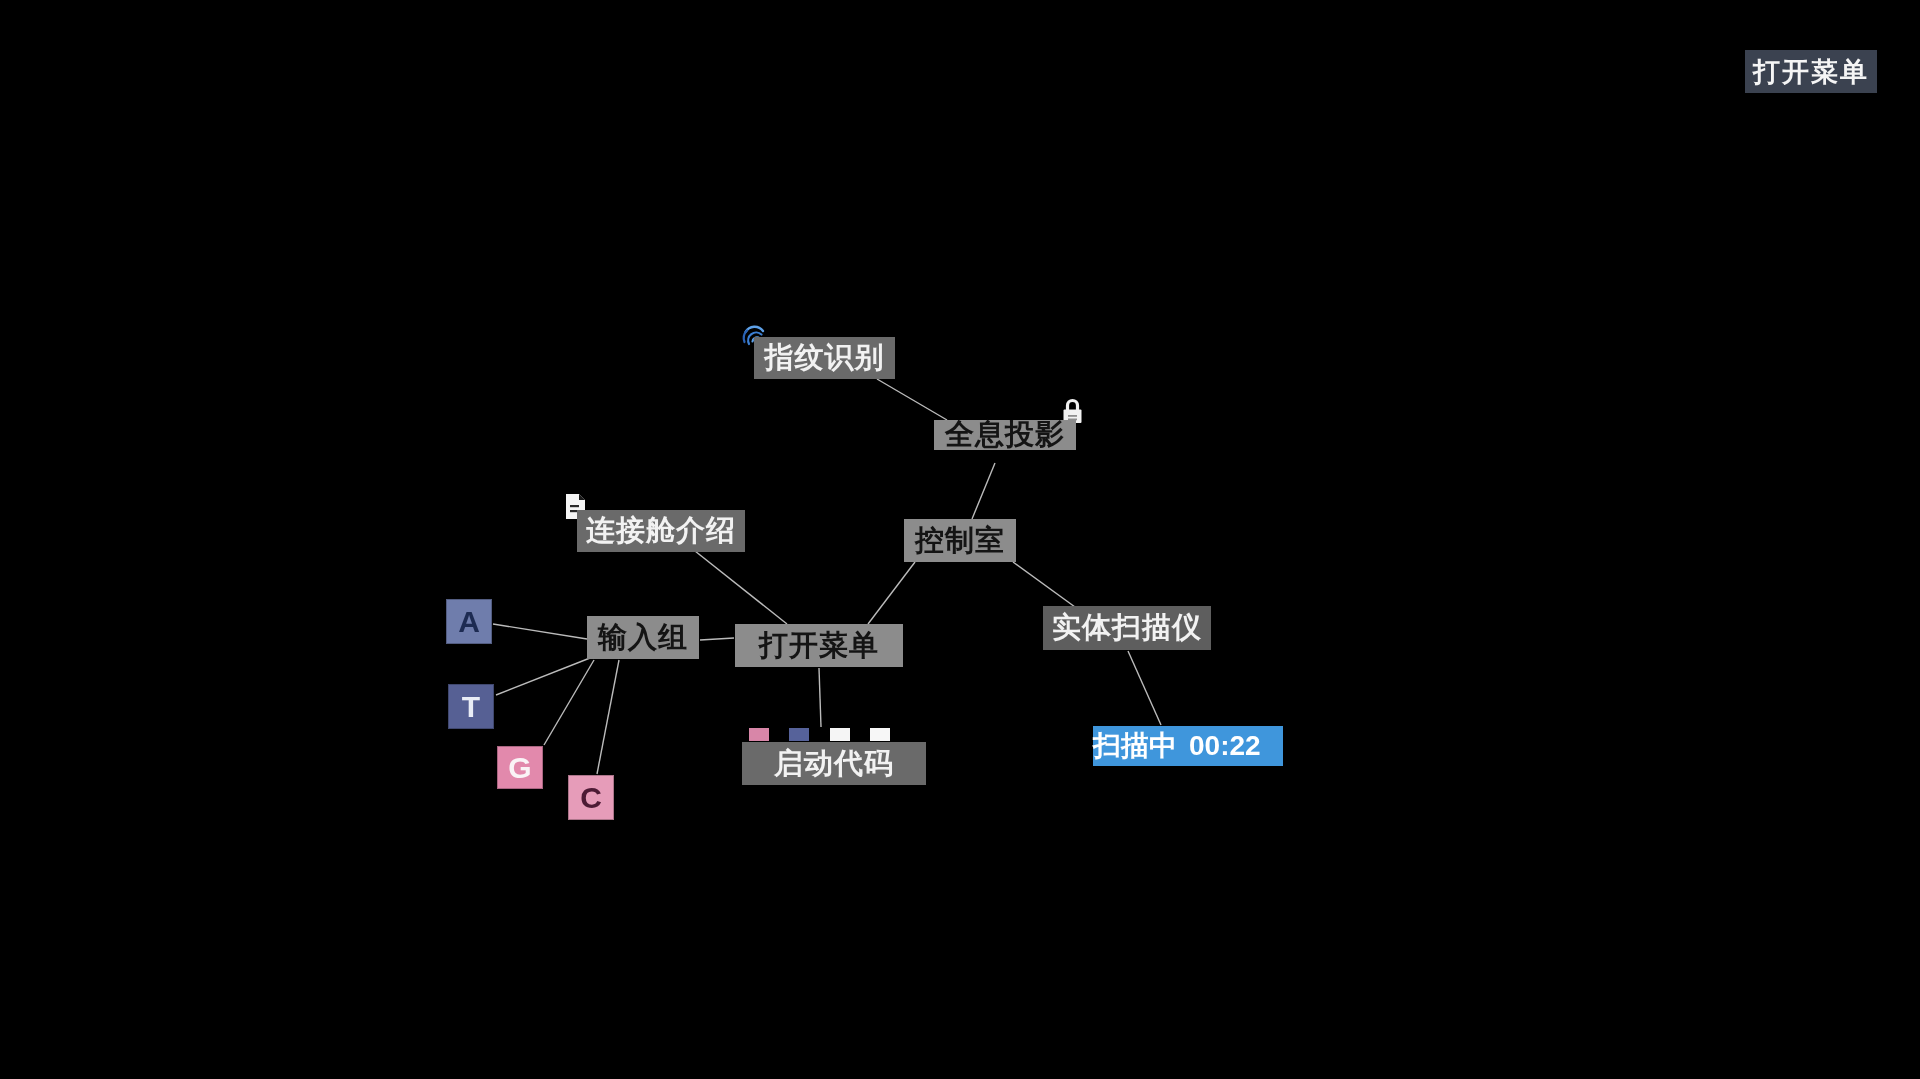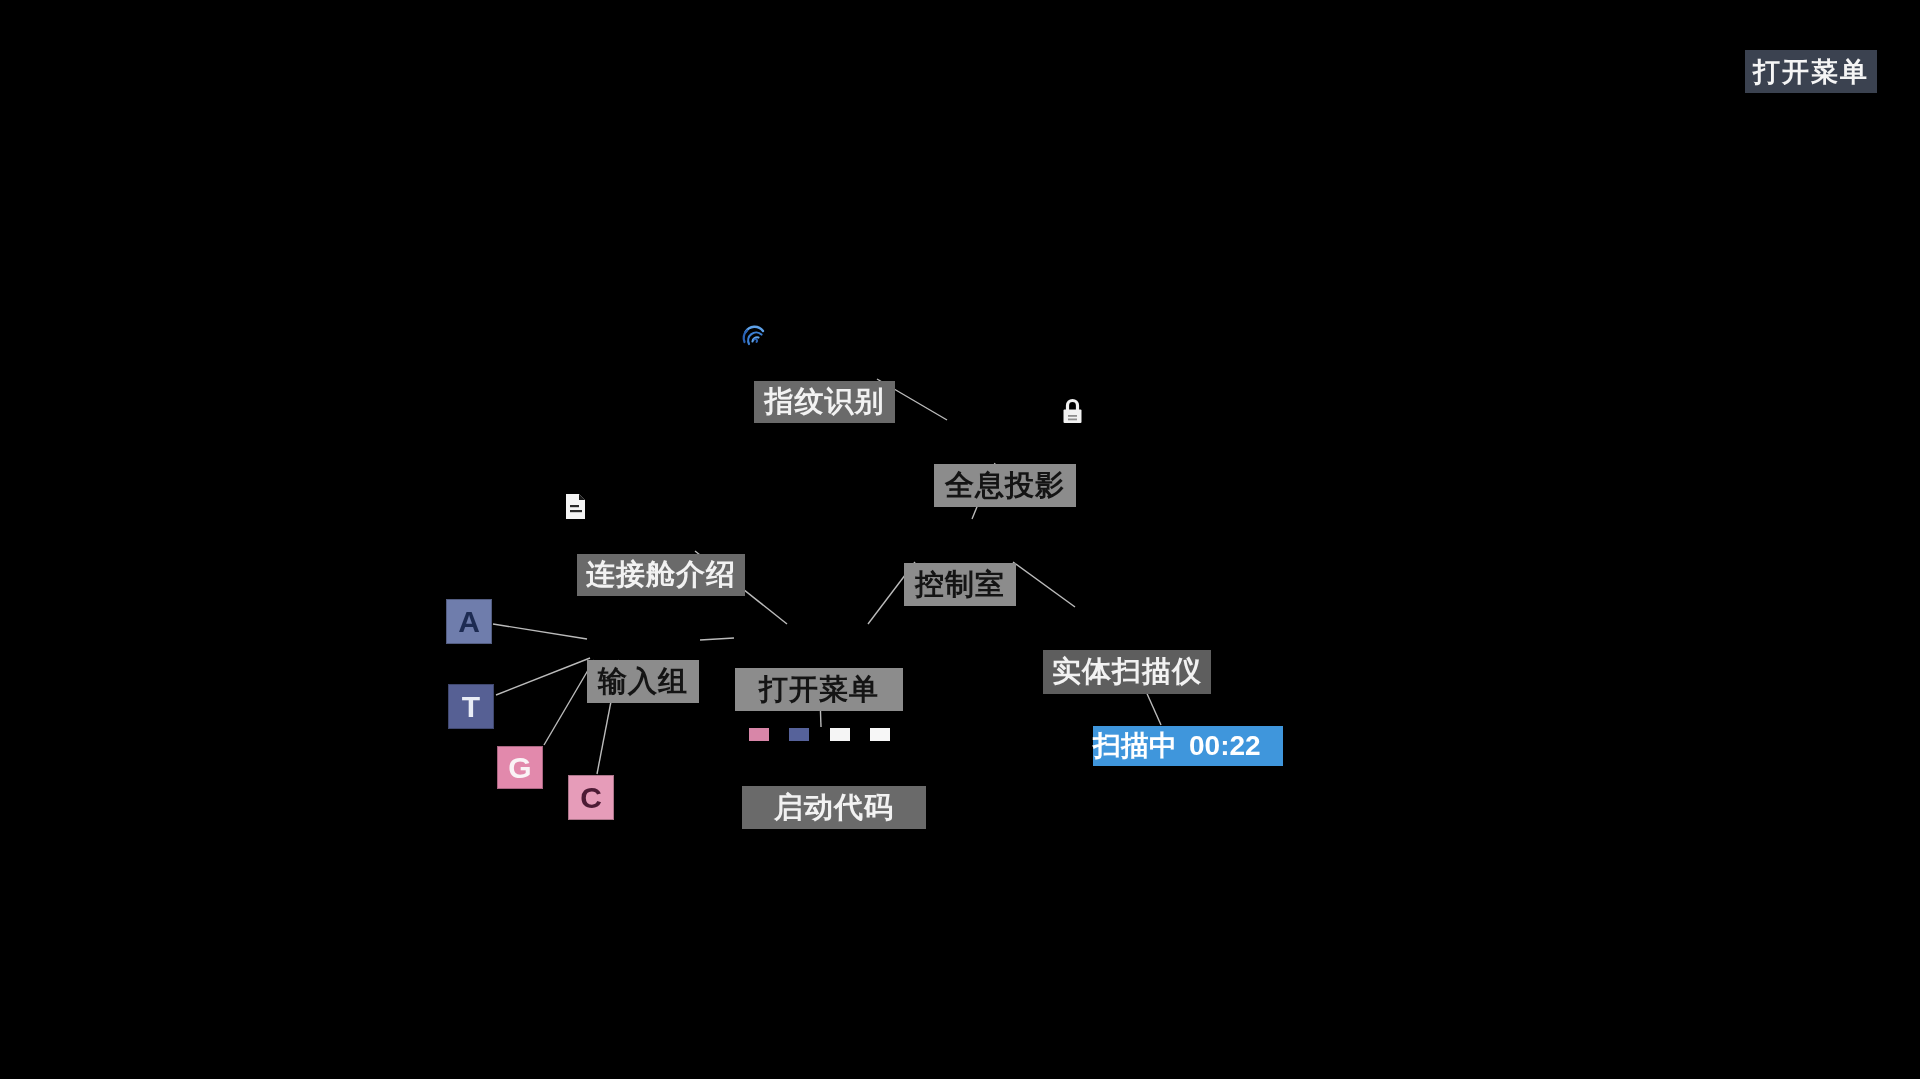--- a/index.html
+++ b/index.html
@@ -6,21 +6,20 @@
   html, body { width: 1920px; height: 1079px; background: #000; overflow: hidden; }
   body { font-family: "Liberation Sans", "DejaVu Sans", sans-serif; }
   .stage { position: absolute; left: 0; top: 0; width: 1920px; height: 1079px; background: #000; }
   svg.edges { position: absolute; left: 0; top: 0; width: 1920px; height: 1079px; }
   svg.edges line { stroke: #dcdcdc; stroke-width: 1.4; opacity: 0.85; }
 
   .node {
     position: absolute; display: flex; align-items: center; justify-content: center;
     font-weight: bold; font-size: 29px; white-space: nowrap; cursor: pointer;
     letter-spacing: 1px;
-    margin-top: 44px;
   }
   .node.dark-text  { background: #8c8c8c; color: #141414; }
   .node.light-text { background: #6a6a6a; color: #f2f2f2; }
   .node.scanner-bg { background: #5e5e5e; color: #f2f2f2; }
 
   .menu-button {
     position: absolute; left: 1745px; top: 50px; width: 132px; height: 43px;
     background: #3b4250; color: #f5f5f5; display: flex; align-items: center; justify-content: center;
     font-size: 27px; font-weight: bold; cursor: pointer; letter-spacing: 2px;
   }
@@ -77,21 +76,21 @@
     </g>
   </svg>
   <div class="node light-text" style="left:754px; top:337px; width:141px; height:42px;">指纹识别</div>
 
   <svg class="icon" style="left:1060px; top:398px;" width="25" height="27" viewBox="0 0 25 27">
     <path d="M7.5 12 V7.5 a5 5 0 0 1 10 0 V12" fill="none" stroke="#f2f2f2" stroke-width="3.2"></path>
     <rect x="3.5" y="11.5" width="18" height="13.5" rx="1" fill="#f2f2f2"></rect>
     <rect x="8" y="17" width="9" height="1.8" fill="#8f8f8f"></rect>
     <rect x="8" y="20.5" width="9" height="1.8" fill="#8f8f8f"></rect>
   </svg>
-  <div class="node dark-text" style="left:934px; top:420px; width:142px; height:43px;">全息投影</div>
+  <div class="node dark-text" style="left:934px; top:420px; width:142px; height:30px;">全息投影</div>
 
   <div class="node dark-text" style="left:904px; top:519px; width:112px; height:43px;text-align:right;">控制室</div>
 
   <svg class="icon" style="left:564px; top:493px;" width="23" height="27" viewBox="0 0 23 27">
     <path d="M2 1 h13 l6 6 v19 h-19 z" fill="#f5f5f5"></path>
     <path d="M15 1 l6 6 h-6 z" fill="#1a1a1a"></path>
     <rect x="6" y="12" width="9" height="2.2" fill="#2a2a2a"></rect>
     <rect x="6" y="17" width="12" height="2.2" fill="#2a2a2a"></rect>
   </svg>
   <div class="node light-text" style="left:577px; top:510px; width:168px; height:42px;">连接舱介绍</div>

